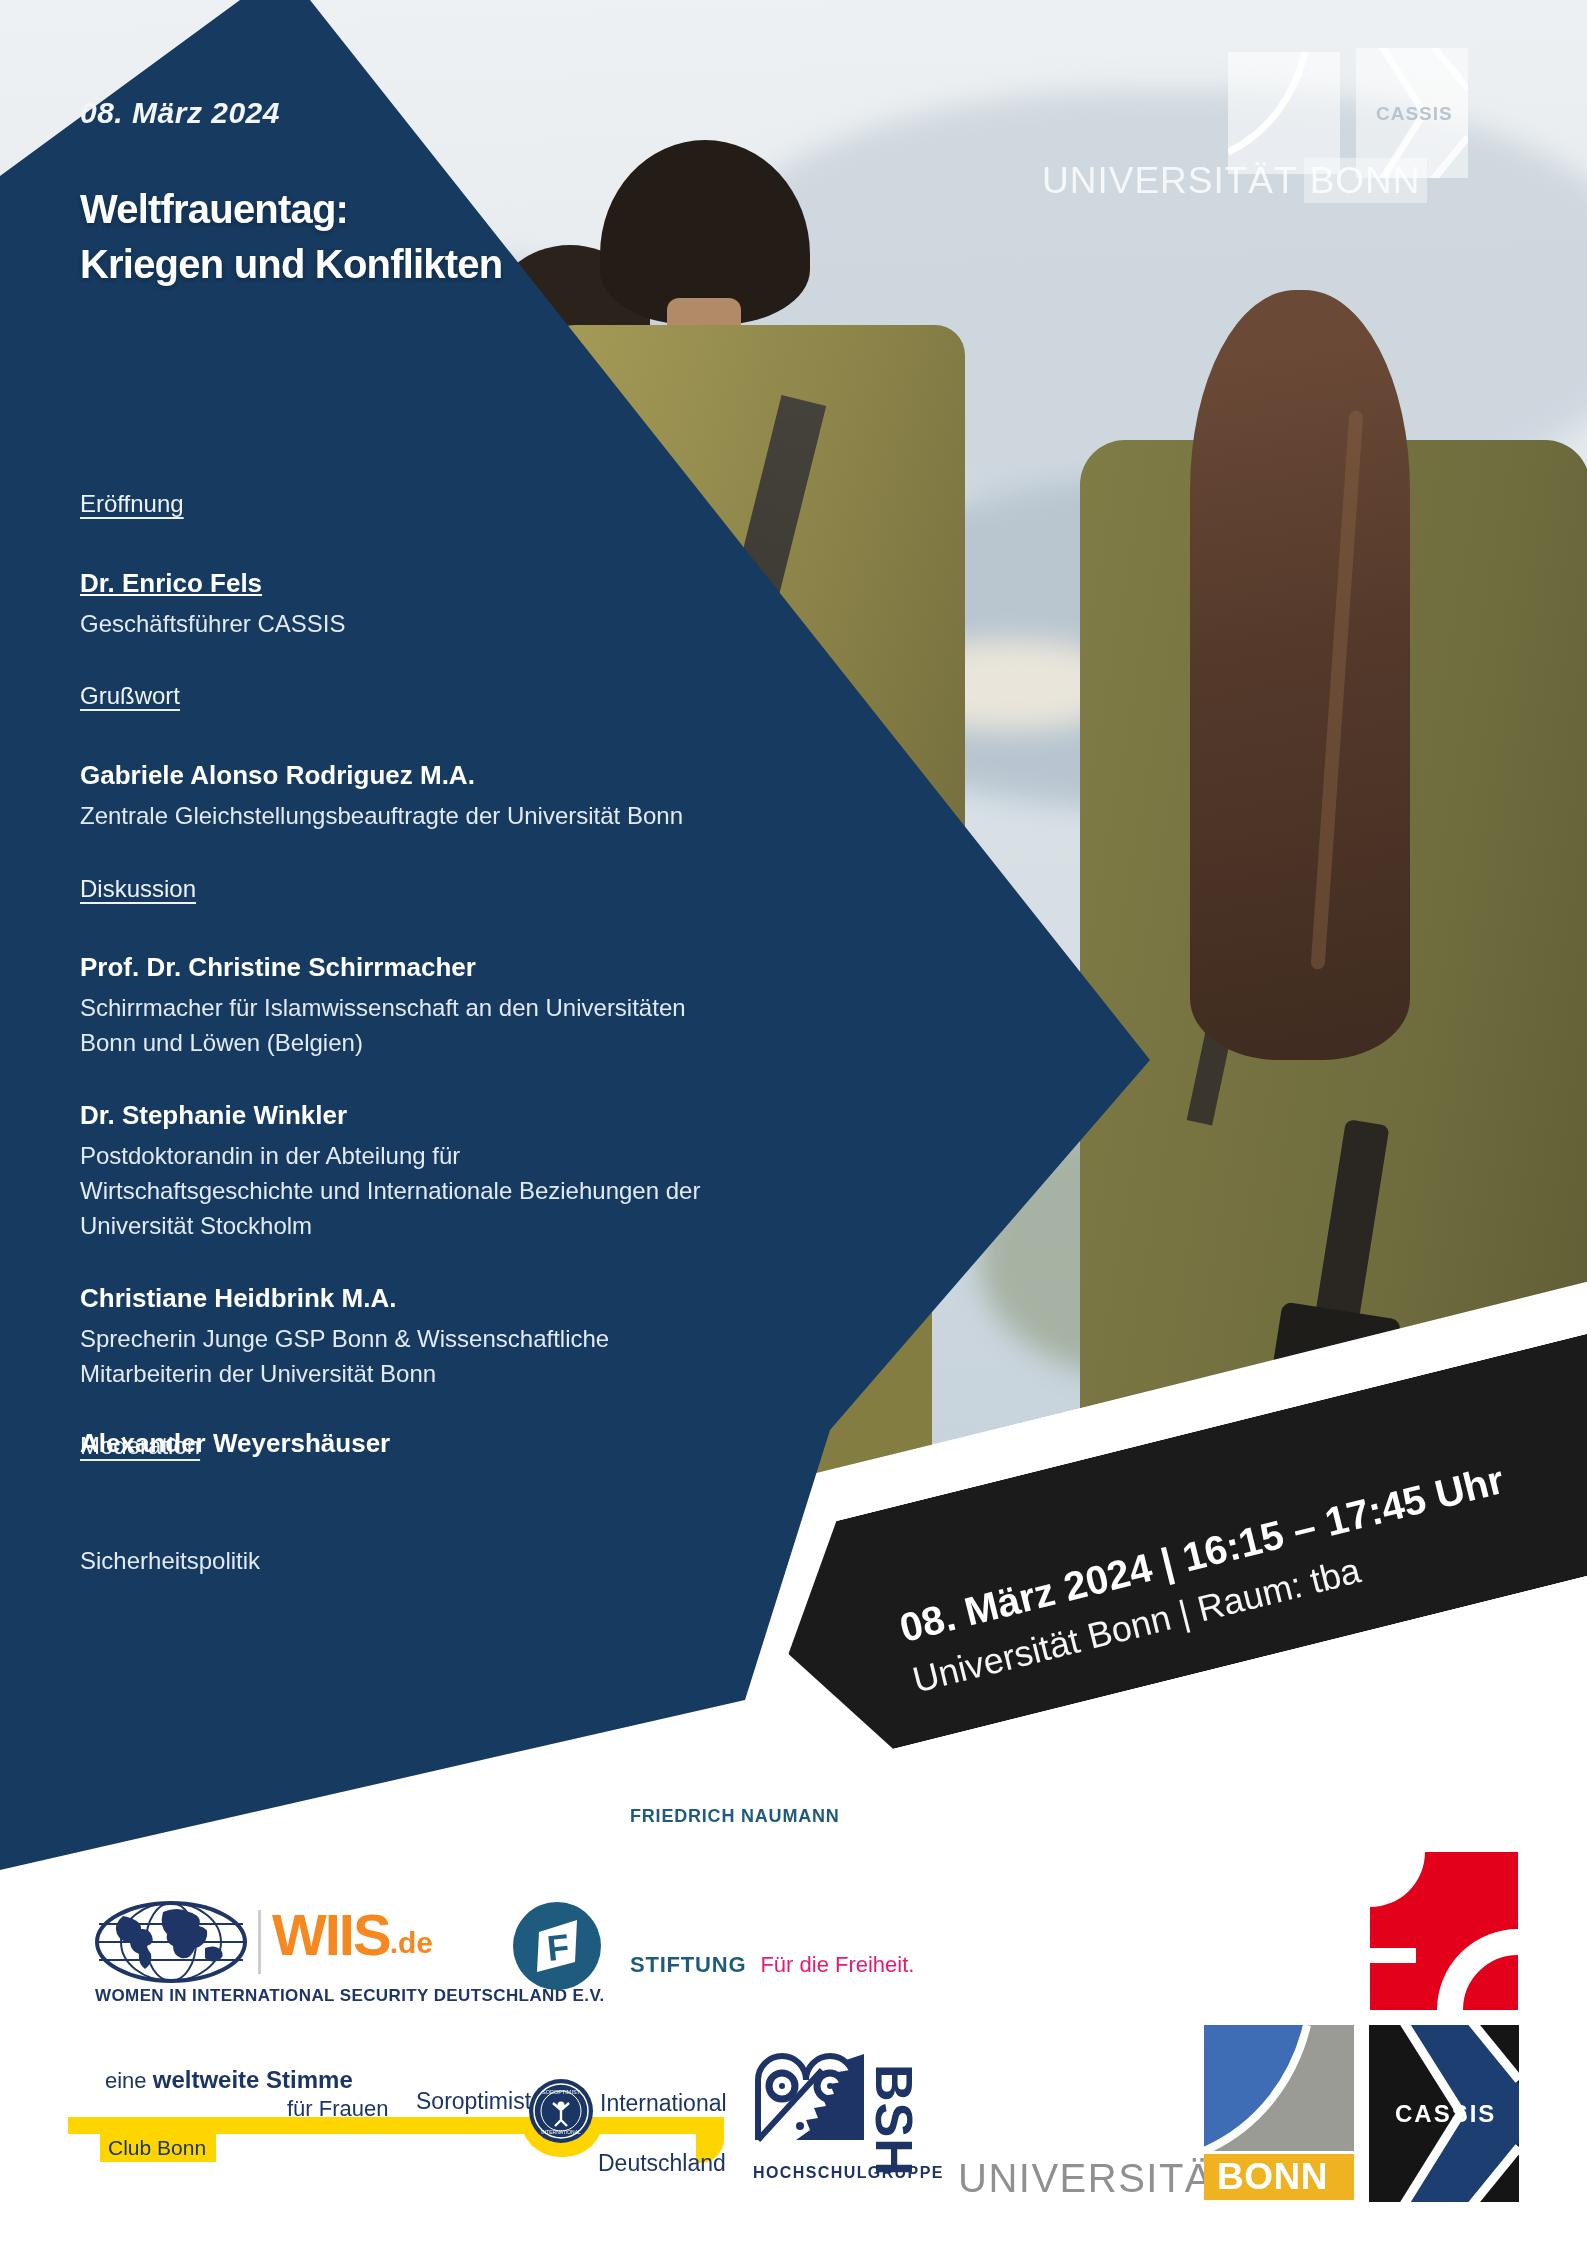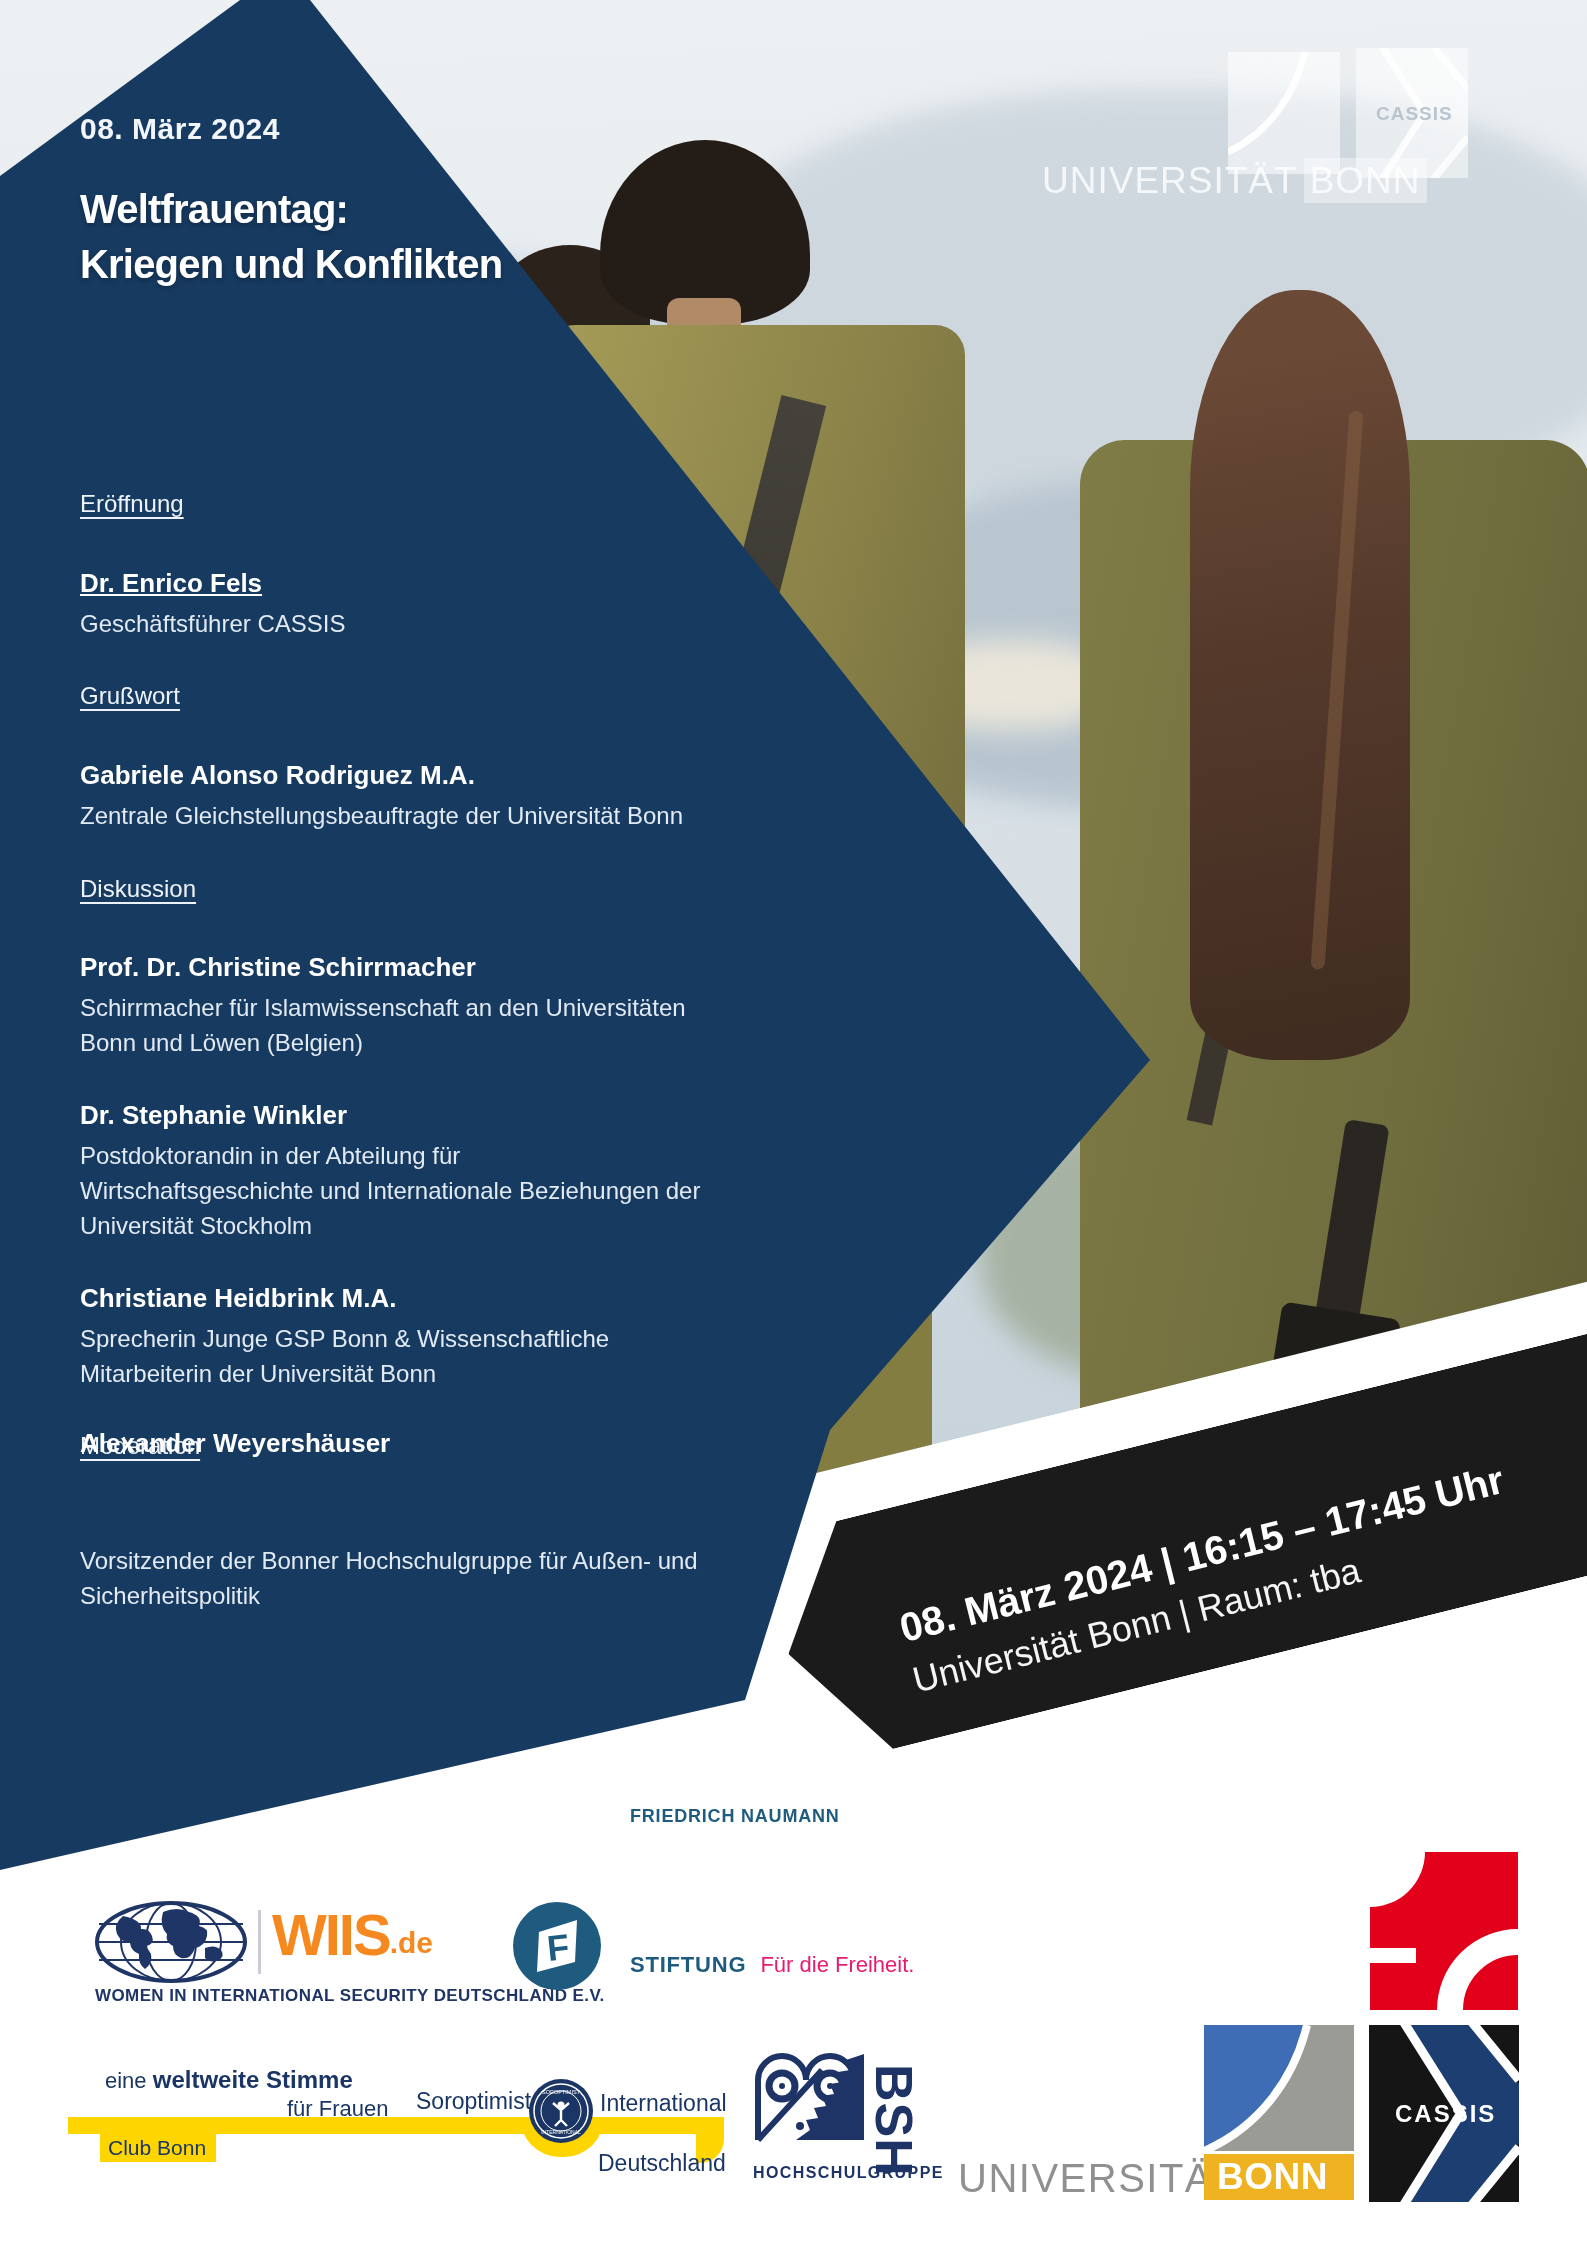--- a/index.html
+++ b/index.html
@@ -138,21 +138,21 @@
     <text x="20" y="72" font-family="Liberation Sans,sans-serif" font-size="19" font-weight="bold" letter-spacing="1" fill="rgba(175,188,200,0.85)">CASSIS</text>
   </svg>
   <div class="wm-text">
     <span>UNIVERSITÄT</span><span class="wm-bonn">BONN</span>
   </div>
 
   <svg class="navy-svg" width="1587" height="2245">
     <polygon points="0,176 240,0 310,0 1150,1060 830,1430 745,1700 0,1870" fill="#173A60"></polygon>
   </svg>
 
-  <div class="ptext date" style="top:112px;">08. März 2024</div>
+  <div class="ptext date" style="top:96px;font-style:italic;">08. März 2024</div>
 
   <div class="ptext title" style="top:182px;">
     <div>Weltfrauentag:</div>
     <div>Kriegen und Konflikten</div>
   </div>
 
   <div class="ptext slabel" style="top:490px;">Eröffnung</div>
   <div class="ptext pname" style="top:568px;text-decoration:underline;">Dr. Enrico Fels</div>
   <div class="ptext pdesc" style="top:606px;">Geschäftsführer CASSIS</div>
 
@@ -174,21 +174,20 @@
   </div>
   <div class="ptext pname" style="top:1283px;">Christiane Heidbrink M.A.</div>
   <div class="ptext pdesc" style="top:1321px;">
     <div>Sprecherin Junge GSP Bonn &amp; Wissenschaftliche</div>
     <div>Mitarbeiterin der Universität Bonn</div>
   </div>
 
   <div class="ptext slabel" style="top:1432px;">Moderation</div>
   <div class="ptext pname" style="top:1416px;margin-top:12px;">Alexander Weyershäuser</div>
   <div class="ptext pdesc" style="top:1543px;">
-    <div>Vorsitzender der Bonner Hochschulgruppe für Außen- und</div>
     <div>Sicherheitspolitik</div>
   </div>
 
   <div class="white-strip"></div>
   <div class="banner">
     <div class="l1">08. März 2024 | 16:15 – 17:45 Uhr</div>
     <div class="l2">Universität Bonn | Raum: tba</div>
   </div>
 
   <svg class="abs" style="left:93px;top:1900px;" width="156" height="84" viewBox="0 0 156 84">

